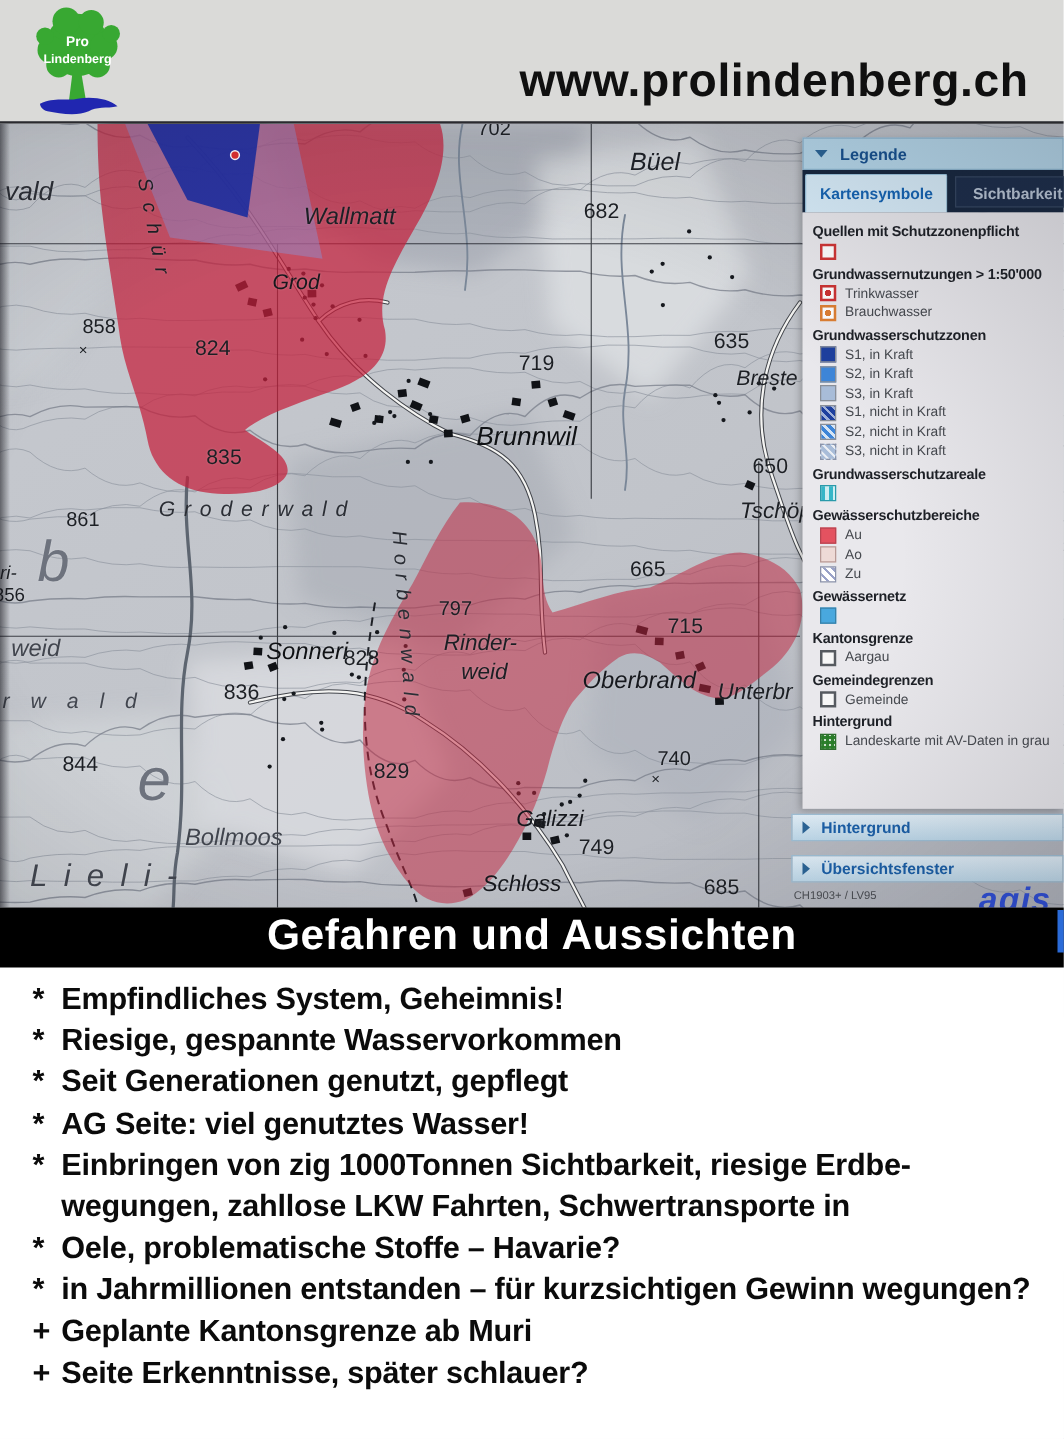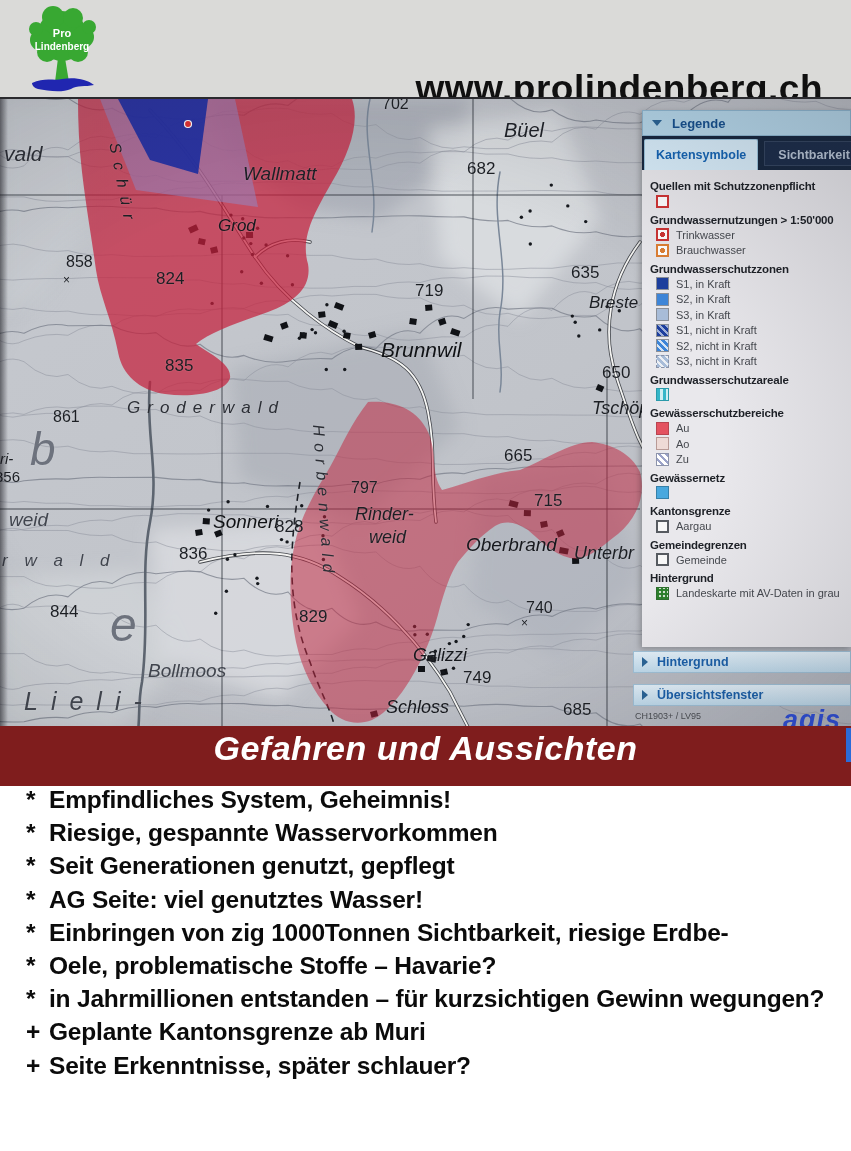--- a/index.html
+++ b/index.html
@@ -3,21 +3,21 @@
 <meta charset="utf-8">
 <style>
   html,body{margin:0;padding:0;background:#fff;}
   body{width:851px;height:1151px;position:relative;overflow:hidden;
        font-family:"Liberation Sans",sans-serif;}
 
   
   .page-header{position:absolute;left:0;top:0;width:851px;height:97px;background:#dadad8;}
   .org-logo{position:absolute;left:24px;top:4px;width:78px;height:92px;}
   .site-url{position:absolute;right:28px;top:44px;font-size:37px;font-weight:bold;
-            color:#101010;letter-spacing:.5px;margin-top:24px;}
+            color:#101010;letter-spacing:.5px;}
 
   
   .map-wrap{position:absolute;left:0;top:97px;width:851px;height:629px;overflow:hidden;
             background:#c2c5cb;border-top:2px solid #2a2a2e;box-sizing:border-box;}
   .map-wrap svg.mapsvg{position:absolute;left:0;top:0;z-index:1;}
   .map-labels{position:absolute;left:0;top:0;width:851px;height:629px;z-index:2;}
   .map-label{position:absolute;white-space:nowrap;color:#1c1f24;transform-origin:left top;
              text-shadow:0 0 2px rgba(255,255,255,.2);}
   .bezel{position:absolute;left:0;top:0;width:8px;height:629px;z-index:4;pointer-events:none;
          background:linear-gradient(90deg,rgba(18,18,24,.55),rgba(18,18,24,0));}
@@ -65,21 +65,21 @@
             repeating-linear-gradient(90deg,rgba(40,125,40,.95) 0 2px,transparent 2px 4px),#cfe0cf;
             border:1px solid #2e6e2e;}
   .lg-bar{position:absolute;left:633px;width:218px;height:22px;z-index:3;
           background:linear-gradient(#e2eff8,#bfdaeb);border:1px solid #9fc0d6;box-sizing:border-box;
           display:flex;align-items:center;padding-left:8px;color:#1a5fa8;font-weight:bold;font-size:12.5px;}
   .crs-label{position:absolute;left:635px;top:612px;z-index:3;font-size:9px;color:#4a4d52;}
   .agis-logo{position:absolute;left:783px;top:606px;z-index:3;font-size:27px;font-weight:bold;
              font-style:italic;color:#2e4ed8;letter-spacing:1px;}
 
   
-  .section-banner{position:absolute;left:0;top:726px;width:851px;height:60px;background:#7f1d1d;z-index:6;font-style:italic;}
+  .section-banner{position:absolute;left:0;top:726px;width:851px;height:48px;background:#000000;z-index:6;}
   .banner-title{color:#fff;font-weight:bold;font-size:34px;text-align:center;line-height:44px;
                 letter-spacing:.5px;}
   .banner-blue-strip{position:absolute;right:0;top:2px;width:5px;height:34px;background:#2b6bd8;}
 
   
   .content{position:absolute;left:0;top:770px;width:851px;height:381px;background:#ffffff;
            padding-top:13px;box-sizing:border-box;}
   .b-row{display:flex;padding:0 14px 0 26px;line-height:33.2px;font-size:24.5px;font-weight:bold;
          color:#0b0b0b;letter-spacing:-.2px;}
   .b-marker{width:23px;flex:none;}
@@ -500,20 +500,24 @@
     </div>
     <div class="b-row">
       <span class="b-marker">*</span>
       <span class="b-text">AG Seite: viel genutztes Wasser!</span>
     </div>
     <div class="b-row">
       <span class="b-marker">*</span>
       <span class="b-text">Einbringen von zig 1000Tonnen Sichtbarkeit, riesige Erdbe-</span>
     </div>
     <div class="b-row">
+      <span class="b-marker"></span>
+      <span class="b-text">wegungen, zahllose LKW Fahrten, Schwertransporte in</span>
+    </div>
+    <div class="b-row">
       <span class="b-marker">*</span>
       <span class="b-text">Oele, problematische Stoffe – Havarie?</span>
     </div>
     <div class="b-row">
       <span class="b-marker">*</span>
       <span class="b-text">in Jahrmillionen entstanden – für kurzsichtigen Gewinn wegungen?</span>
     </div>
     <div class="b-row">
       <span class="b-marker">+</span>
       <span class="b-text">Geplante Kantonsgrenze ab Muri</span>

